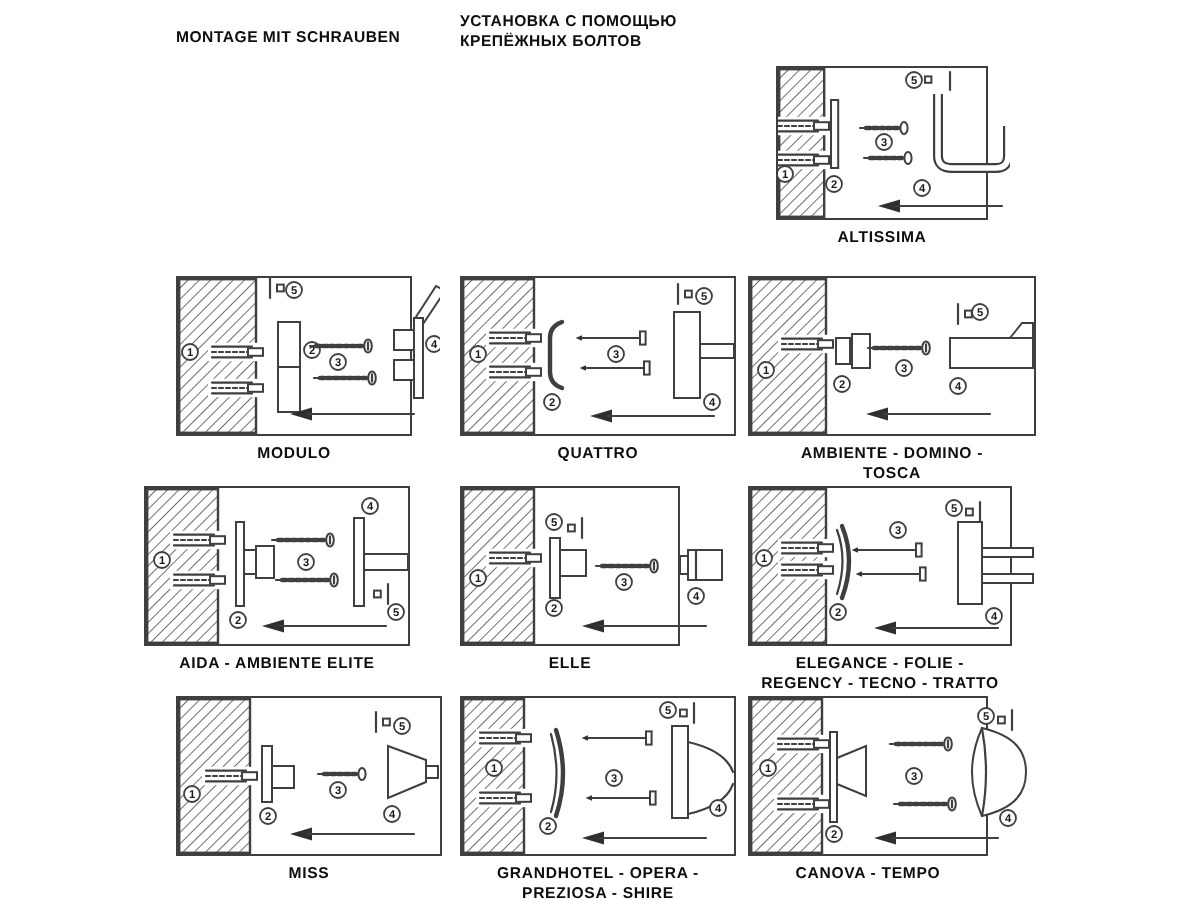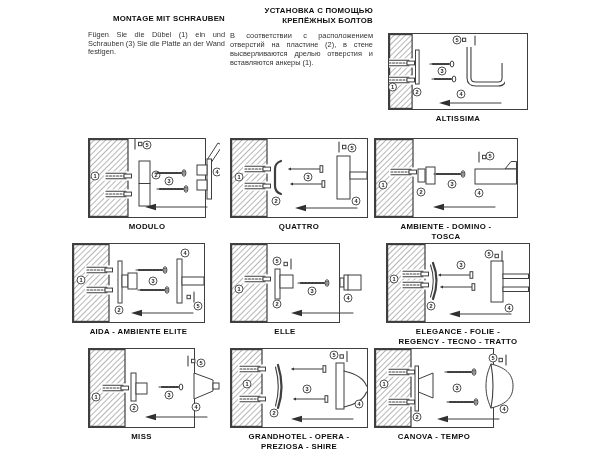--- a/index.html
+++ b/index.html
@@ -1,19 +1,19 @@
 <!DOCTYPE html>
 <html><head>
 <meta charset="utf-8">
 <style>
   html,body { margin:0; padding:0; background:#e8e8e8; }
   .page { position:relative; width:600px; height:450px; background:#ffffff; overflow:hidden;
           font-family:"Liberation Sans", sans-serif; color:#2b2b2b; }
   .textcol { position:absolute; text-align:justify; font-size:7.4px; line-height:1.2; color:#333; }
-  .textcol h2 { margin:0 0 7px 0; font-size:7.8px; line-height:1.25; text-align:right;
+  .textcol h2 { margin:0 0 7px 0; font-size:7.8px; line-height:1.25; text-align:left;
                 color:#0e0e0e; letter-spacing:.25px; white-space:pre-line; font-weight:bold; }
   .textcol p { margin:0; }
   .cell { position:absolute; margin:0; }
   .box { border:1px solid #3f3f3f; background:#fff; }
   .box svg { display:block; }
   figcaption { font-weight:bold; font-size:7.8px; line-height:1.3; text-align:center; margin-top:4px;
                color:#0e0e0e; letter-spacing:.35px; white-space:pre-line; }
   .ln  { stroke:#3f3f3f; stroke-width:1.1; fill:none; stroke-linecap:round; }
   .ln2 { stroke:#3f3f3f; stroke-width:2.2; fill:none; stroke-linecap:round; }
   .fw  { fill:#ffffff; stroke:#3f3f3f; stroke-width:1; }
@@ -68,30 +68,28 @@
       </g>
       <g id="arrow">
         <path class="dk" d="M0,0 l11,-3.3 v6.6 z"></path>
         <line class="ln" x1="9" y1="0" x2="62" y2="0" stroke-width="1.3"></line>
       </g>
     </defs>
   </svg>
 
   <section class="textcol" style="left:88px; top:14px; width:137px;">
     <h2>MONTAGE MIT SCHRAUBEN</h2>
-    <p>Fügen Sie die Dübel (1) ein und Schrauben (3) Sie die Platte an der Wand festigen.</p>
   </section>
 
   <section class="textcol" style="left:230px; top:6px; width:143px;">
     <h2>УСТАНОВКА С ПОМОЩЬЮ
 КРЕПЁЖНЫХ БОЛТОВ</h2>
-    <p>В соответствии с расположением отверстий на пластине (2), в стене высверливаются дрелью отверстия и вставляются анкеры (1).</p>
   </section>
 
-  <figure class="cell" style="left:388px; top:33px; width:140px;">
+  <figure class="cell" style="left:388px; top:33px; width:106px;">
     <div class="box">
       <svg viewBox="0 0 116 75" width="116" height="75">
         <rect class="wall" x="0.6" y="0.6" width="22.5" height="73.8"></rect>
         <use href="#dowel" x="24" y="29"></use>
         <use href="#dowel" x="24" y="46"></use>
         <g class="pn" transform="translate(3.5,53)">
             <circle r="4"></circle>
             <text y="2">1</text>
           </g>
         <rect class="fw" x="26.5" y="16" width="3.6" height="34"></rect>
@@ -333,21 +331,21 @@
             <circle r="4"></circle>
             <text y="2">5</text>
           </g>
         <use href="#ss-rl" x="53" y="20"></use>
         <use href="#arrow" x="60" y="69"></use>
       </svg>
     </div>
     <figcaption>ELLE</figcaption>
   </figure>
 
-  <figure class="cell" style="left:386px; top:243px; width:144px;">
+  <figure class="cell" style="left:374px; top:243px; width:132px;">
     <div class="box">
       <svg viewBox="0 0 142 78" width="142" height="78">
         <rect class="wall" x="0.6" y="0.6" width="37.4" height="76.8"></rect>
         <use href="#dowel" x="40" y="30"></use>
         <use href="#dowel" x="40" y="41"></use>
         <g class="pn" transform="translate(7,35)">
             <circle r="4"></circle>
             <text y="2">1</text>
           </g>
         <g>
@@ -378,21 +376,21 @@
             <text y="2">5</text>
           </g>
         <use href="#ss-rl" x="108" y="12"></use>
         <use href="#arrow" x="62" y="70"></use>
       </svg>
     </div>
     <figcaption>ELEGANCE - FOLIE -
 REGENCY - TECNO - TRATTO</figcaption>
   </figure>
 
-  <figure class="cell" style="left:88px; top:348px; width:107px;">
+  <figure class="cell" style="left:88px; top:348px; width:133px;">
     <div class="box">
       <svg viewBox="0 0 131 78" width="131" height="78">
         <rect class="wall" x="0.6" y="0.6" width="35.4" height="76.8"></rect>
         <use href="#dowel" x="38" y="39"></use>
         <g class="pn" transform="translate(7,48)">
             <circle r="4"></circle>
             <text y="2">1</text>
           </g>
         <g>
           <rect class="fw" x="42" y="24" width="5" height="28"></rect>

